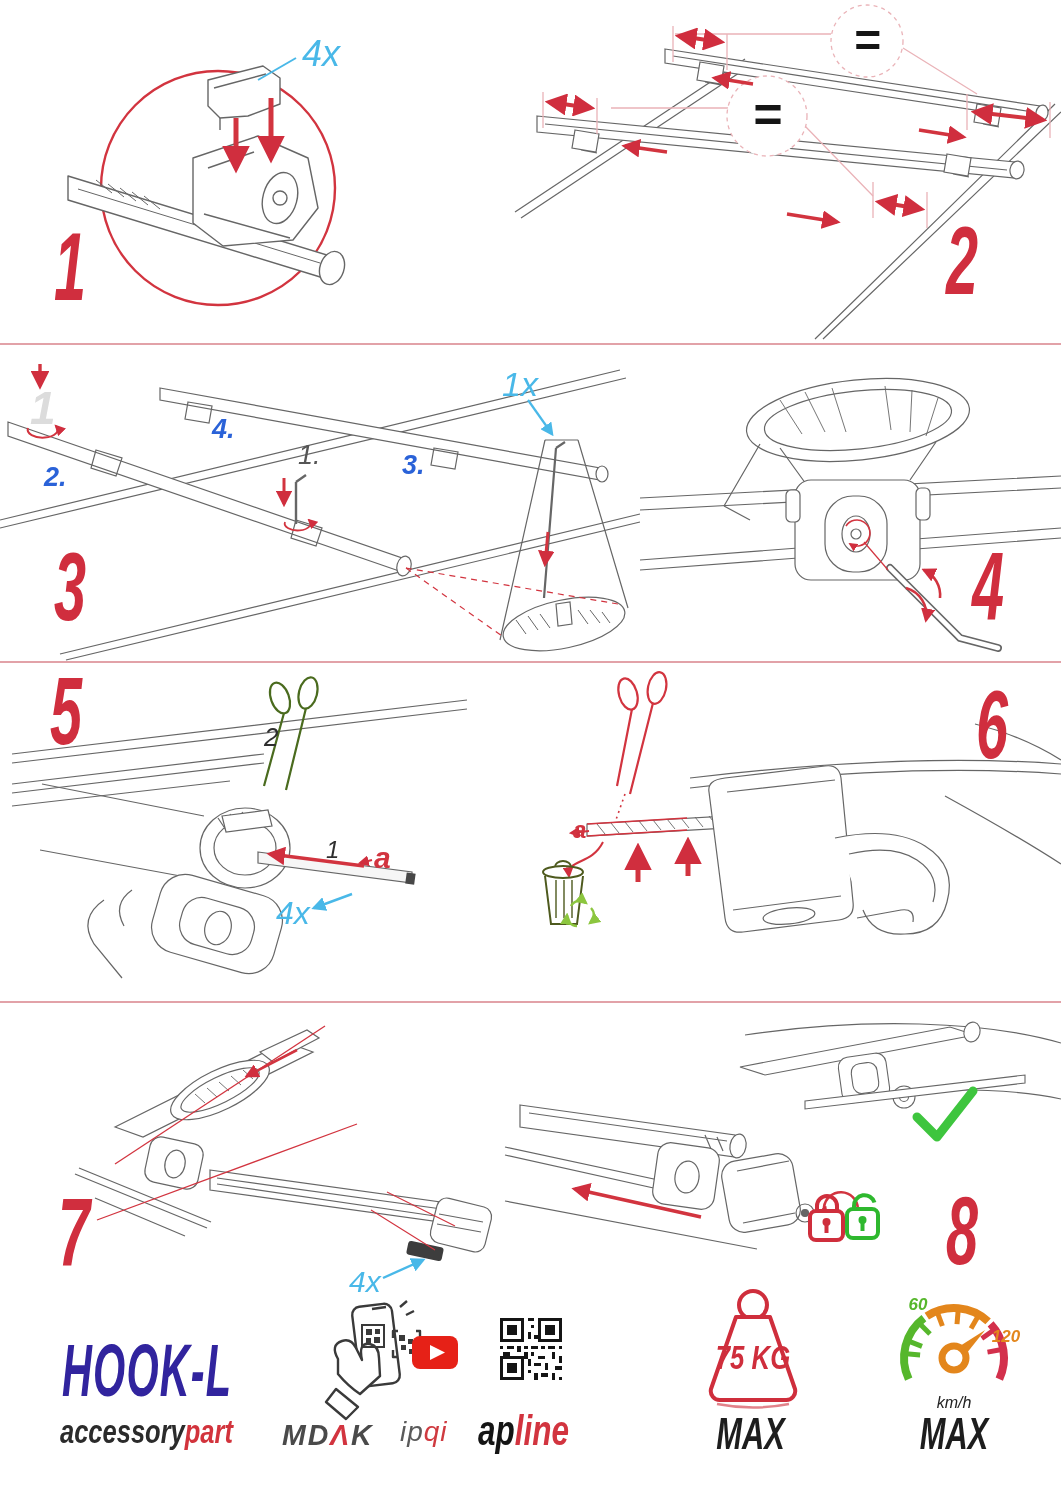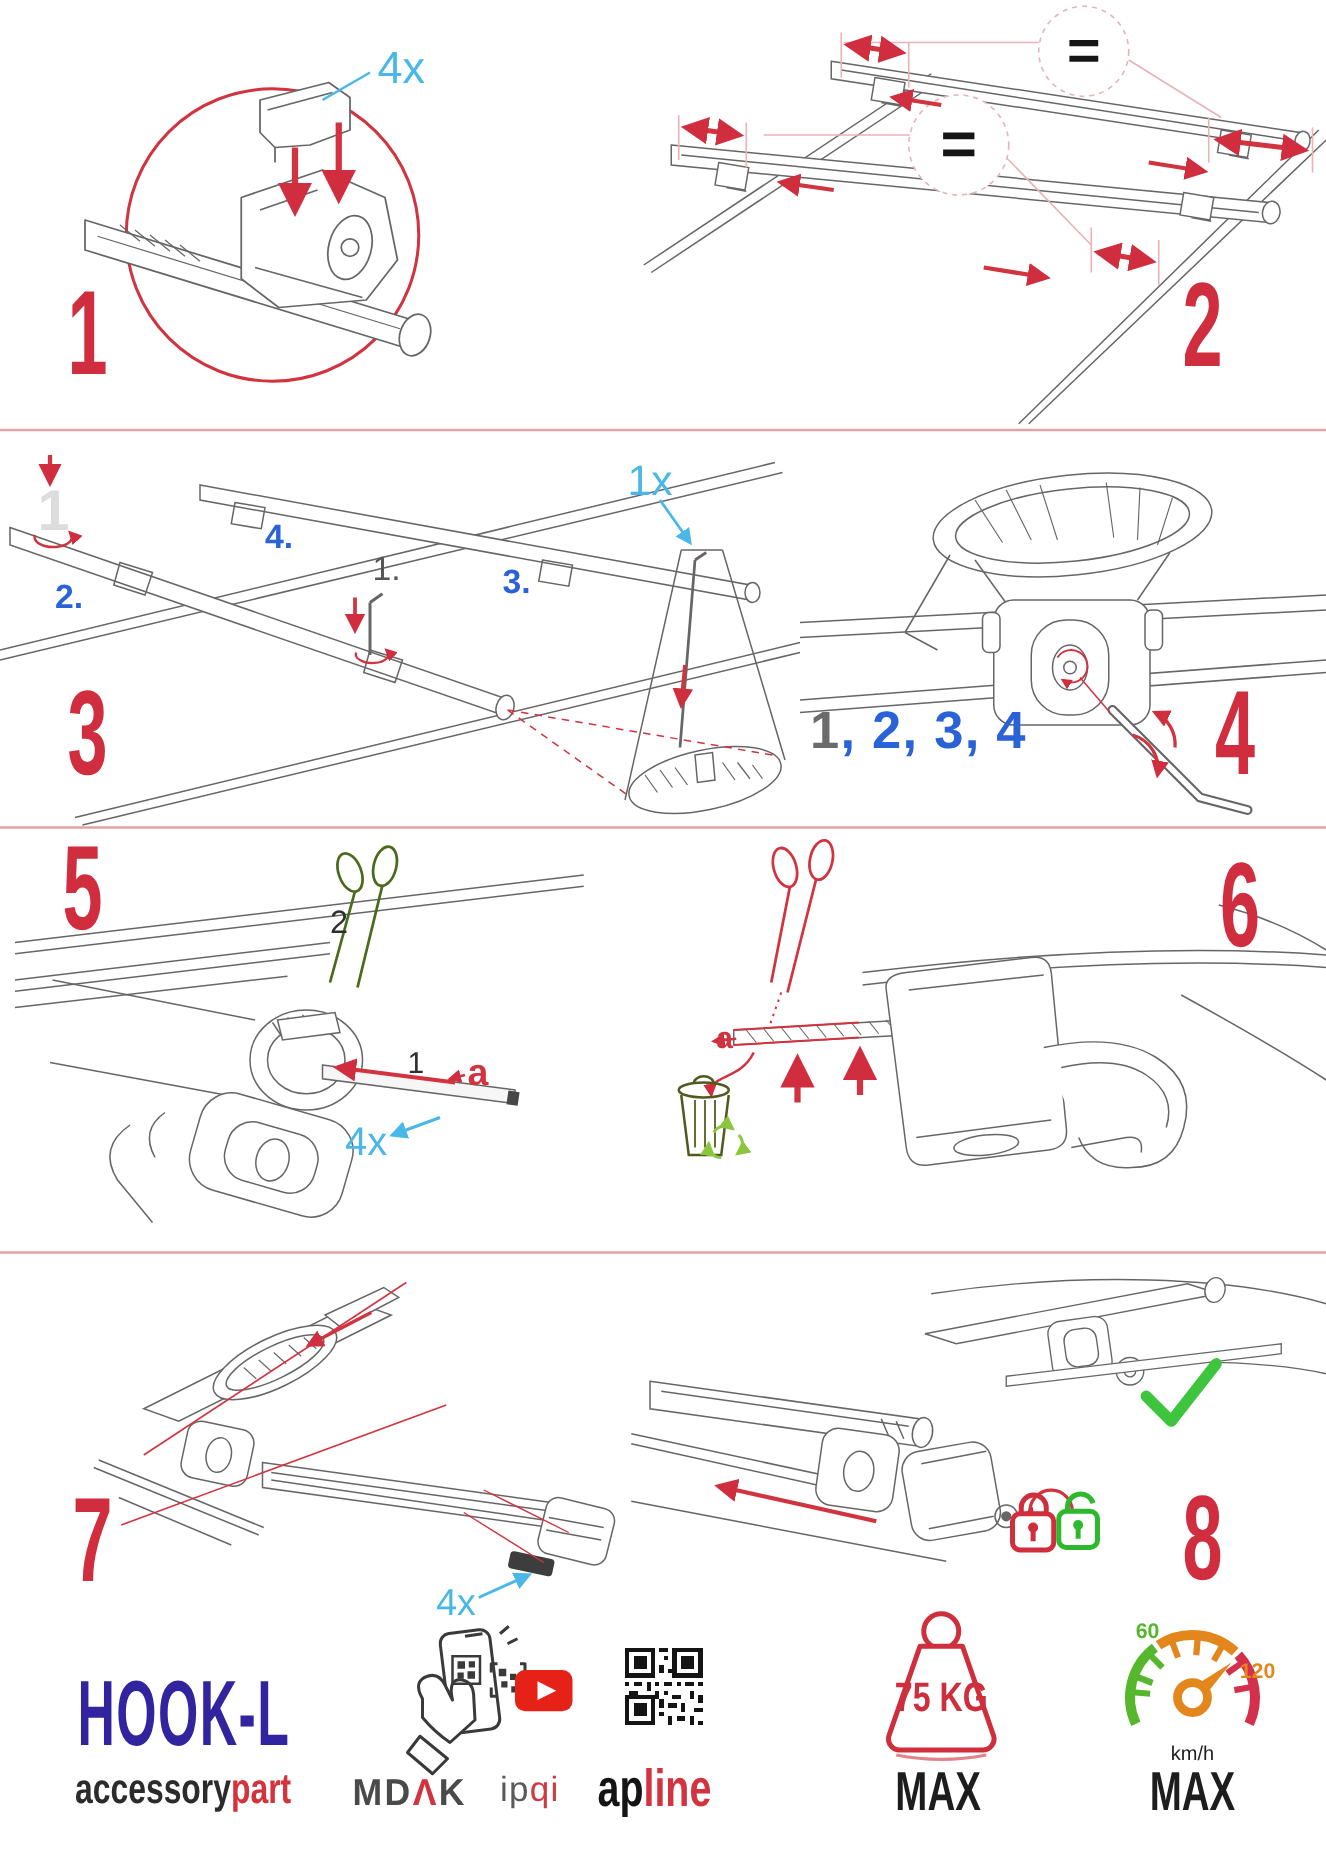--- a/index.html
+++ b/index.html
@@ -1,17 +1,17 @@
 <!DOCTYPE html>
 <html><head>
 <meta charset="utf-8">
 <style>
   html,body{margin:0;padding:0;background:#fff;}
   .page{position:relative;width:1061px;height:1500px;background:#ffffff;overflow:hidden;
-        font-family:"Liberation Sans",sans-serif;}
+        font-family:"Liberation Sans",sans-serif;font-style:italic;}
   .divider{position:absolute;left:0;width:1061px;height:2px;background:#e2a2a8;}
   .stepnum{position:absolute;color:#d02e3e;font-size:96px;font-weight:700;line-height:.82;
            transform:scaleX(.6);transform-origin:left top;white-space:nowrap;}
   .seq{position:absolute;font-size:42px;font-weight:600;letter-spacing:1px;white-space:nowrap;}
   .seq .g{color:#6b6b6b;} .seq .b{color:#2a62d8;}
   .page svg{position:absolute;overflow:visible;}
   svg text{font-family:"Liberation Sans",sans-serif;}
   .title{position:absolute;left:62px;top:1338px;color:#31249e;font-size:74px;font-weight:700;
          line-height:.9;transform:scaleX(.56);transform-origin:left top;letter-spacing:2px;white-space:nowrap;}
   .brand{position:absolute;left:60px;top:1414px;font-size:34px;font-weight:700;line-height:1;
@@ -170,21 +170,20 @@
     <path d="M250,220 L320,290 L358,300" stroke-width="8" stroke-linecap="round"></path>
     <path d="M250,220 L320,290 L358,300" stroke="#fff" stroke-width="4.6" stroke-linecap="round"></path>
   </g>
   <g stroke="#d2343f" fill="none">
     <line x1="248" y1="222" x2="224" y2="194" stroke-width="1.2"></line>
     <path d="M206,178 a13,13 0 1 1 4,18" stroke-width="1.6" marker-end="url(#ar)"></path>
     <path d="M266,240 a28,28 0 0 1 20,32" stroke-width="2.6" marker-end="url(#ar)"></path>
     <path d="M300,250 a28,28 0 0 0 -16,-28" stroke-width="2.6" marker-end="url(#ar)"></path>
   </g>
 </svg>
-<div class="seq" style="left:648px;top:560px"><span class="g">1</span><span class="b">, 2, 3, 4</span></div>
 <div class="stepnum" style="left:972px;top:548px">4</div>
 
 <div class="divider" style="top:661px"></div>
 
 <svg style="left:12px;top:666px" width="460" height="332" viewBox="0 0 460 332">
   <g stroke="#666" fill="none" stroke-width="1.2">
     <path d="M0,88 L455,34 M0,97 L455,43 M0,118 L252,88 M0,127 L252,97 M0,140 L218,115"></path>
 
     <ellipse cx="233" cy="182" rx="45" ry="40" fill="#fff"></ellipse>
     <ellipse cx="233" cy="182" rx="31" ry="27"></ellipse>

